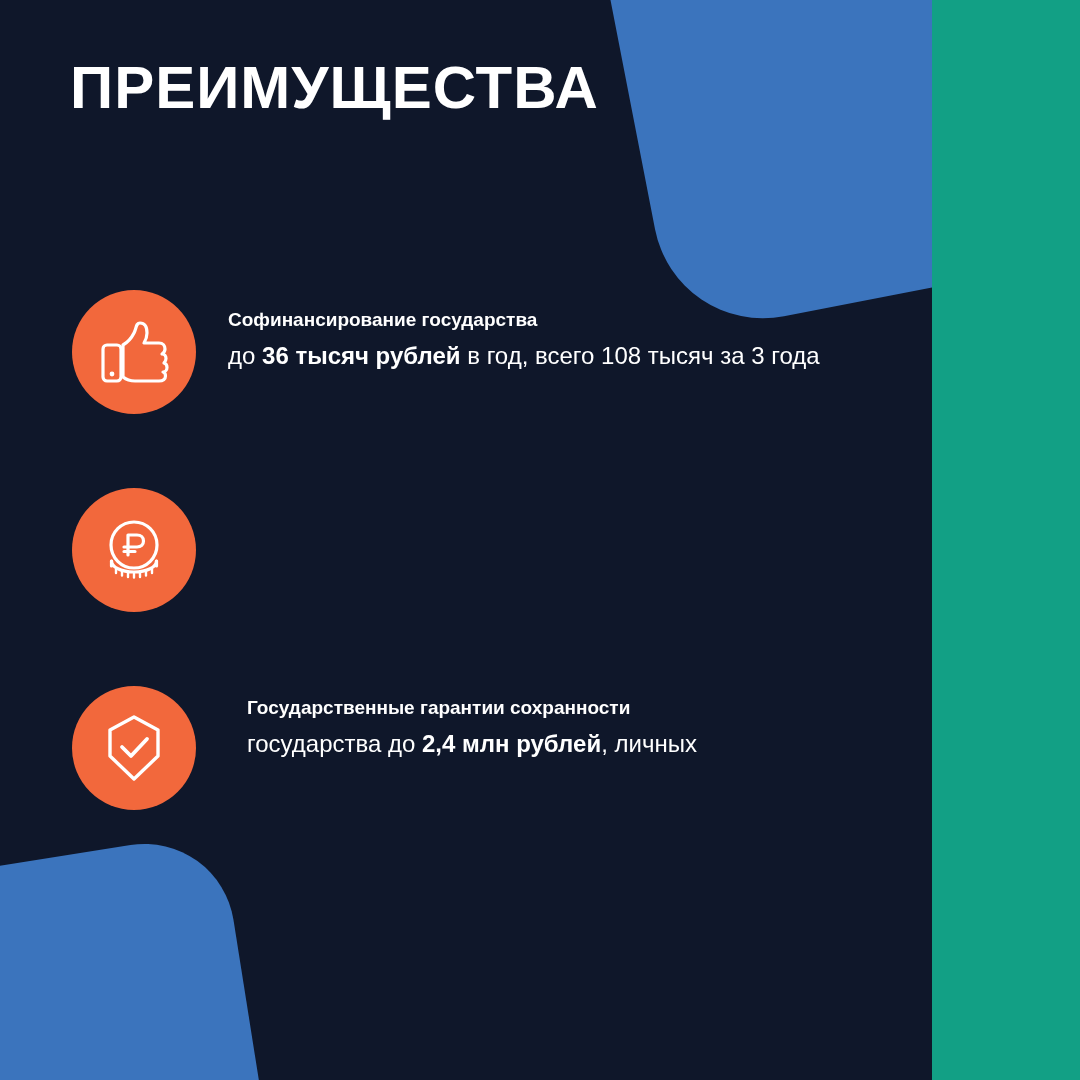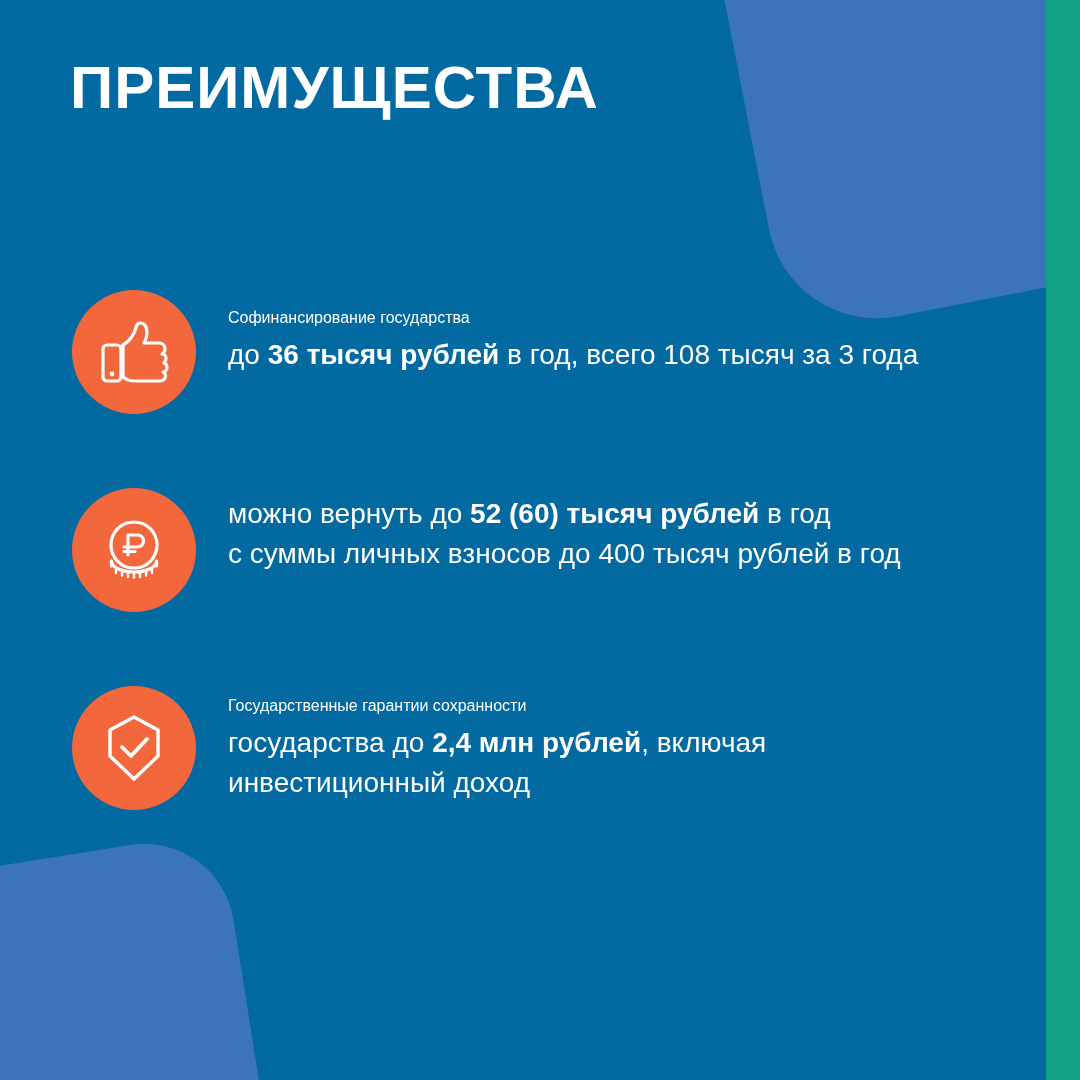--- a/index.html
+++ b/index.html
@@ -8,23 +8,23 @@
   }
   body {
     width: 1080px;
     height: 1080px;
     background: #12a085;
     font-family: "Liberation Sans", sans-serif;
     overflow: hidden;
   }
   .slide {
     position: relative;
-    width: 1046px;
+    width: 932px;
     height: 1080px;
-    background: #0369a1;
+    background: #0f172a;
     overflow: hidden;
   }
 
   
   .blue-shape-top {
     position: absolute;
     top: -120px;
     right: -130px;
     width: 430px;
     height: 420px;
@@ -60,21 +60,21 @@
     position: absolute;
     top: 290px;
     left: 72px;
     right: 60px;
   }
   .benefit {
     display: flex;
     align-items: flex-start;
     margin-bottom: 74px;
   }
-  .benefit:last-child { margin-bottom: 0; }
+  .benefit:last-child { margin-bottom: 0; gap: 19px; }
 
   .icon-circle {
     flex: 0 0 auto;
     width: 124px;
     height: 124px;
     border-radius: 50%;
     background: #f2683c;
     display: flex;
     align-items: center;
     justify-content: center;
@@ -82,27 +82,27 @@
   }
   .icon-circle svg {
     display: block;
   }
 
   .benefit-text {
     padding-top: 20px;
     color: #ffffff;
   }
   .benefit-title {
-    font-size: 16px;
-    font-weight: normal;
+    font-size: 19px;
+    font-weight: bold;
     line-height: 1.25;
     margin-bottom: 7px;
   }
   .benefit-desc {
-    font-size: 28px;
+    font-size: 24px;
     line-height: 1.42;
     font-weight: normal;
   }
   .benefit-desc b {
     font-weight: bold;
   }
 
   
   .row-1 .benefit-text { padding-top: 18px; }
   .row-2 .benefit-text { padding-top: 6px; }
@@ -139,31 +139,30 @@
         <svg width="74" height="74" viewBox="0 0 74 74" fill="none" xmlns="http://www.w3.org/2000/svg">
           <circle cx="37" cy="32" r="23" stroke="#ffffff" stroke-width="3.2"></circle>
           <path d="M31 42 L31 22 L40 22 C44 22 46.5 24.5 46.5 28 C46.5 31.5 44 34 40 34 L27 34 M27 38.5 L38 38.5" stroke="#ffffff" stroke-width="3.2" stroke-linecap="round" stroke-linejoin="round"></path>
           <path d="M14.5 48 C14.5 54 24 59 37 59 C50 59 59.5 54 59.5 48" stroke="#ffffff" stroke-width="3.2" stroke-linecap="round"></path>
           <path d="M14.5 48 L14.5 53" stroke="#ffffff" stroke-width="3.2" stroke-linecap="round"></path>
           <path d="M59.5 48 L59.5 53" stroke="#ffffff" stroke-width="3.2" stroke-linecap="round"></path>
           <path d="M19 56 L19 60 M25 58.5 L25 62.5 M31 60 L31 64 M37 60.5 L37 64.5 M43 60 L43 64 M49 58.5 L49 62.5 M55 56 L55 60" stroke="#ffffff" stroke-width="2.4" stroke-linecap="round"></path>
         </svg>
       </div>
       <div class="benefit-text">
-        <div class="benefit-desc"><span>можно вернуть до </span><b>52 (60) тысяч рублей</b><span> в год</span><br><span>с суммы личных взносов до 400 тысяч рублей в год</span></div>
       </div>
     </div>
 
     <div class="benefit row-3">
       <div class="icon-circle">
         <svg width="74" height="74" viewBox="0 0 74 74" fill="none" xmlns="http://www.w3.org/2000/svg">
           <path d="M37 6 L61 19 L61 45 L37 68 L13 45 L13 19 Z" stroke="#ffffff" stroke-width="3.4" stroke-linejoin="round"></path>
           <path d="M25 36 L34 45 L50 28" stroke="#ffffff" stroke-width="3.8" stroke-linecap="round" stroke-linejoin="round"></path>
         </svg>
       </div>
       <div class="benefit-text">
         <div class="benefit-title">Государственные гарантии сохранности</div>
-        <div class="benefit-desc"><span>государства до </span><b>2,4 млн рублей</b><span>, включая</span><br><span>инвестиционный доход</span></div>
+        <div class="benefit-desc"><span>государства до </span><b>2,4 млн рублей</b><span>, личных</span><br></div>
       </div>
     </div>
 
   </div>
 </div>
 
 </body></html>

